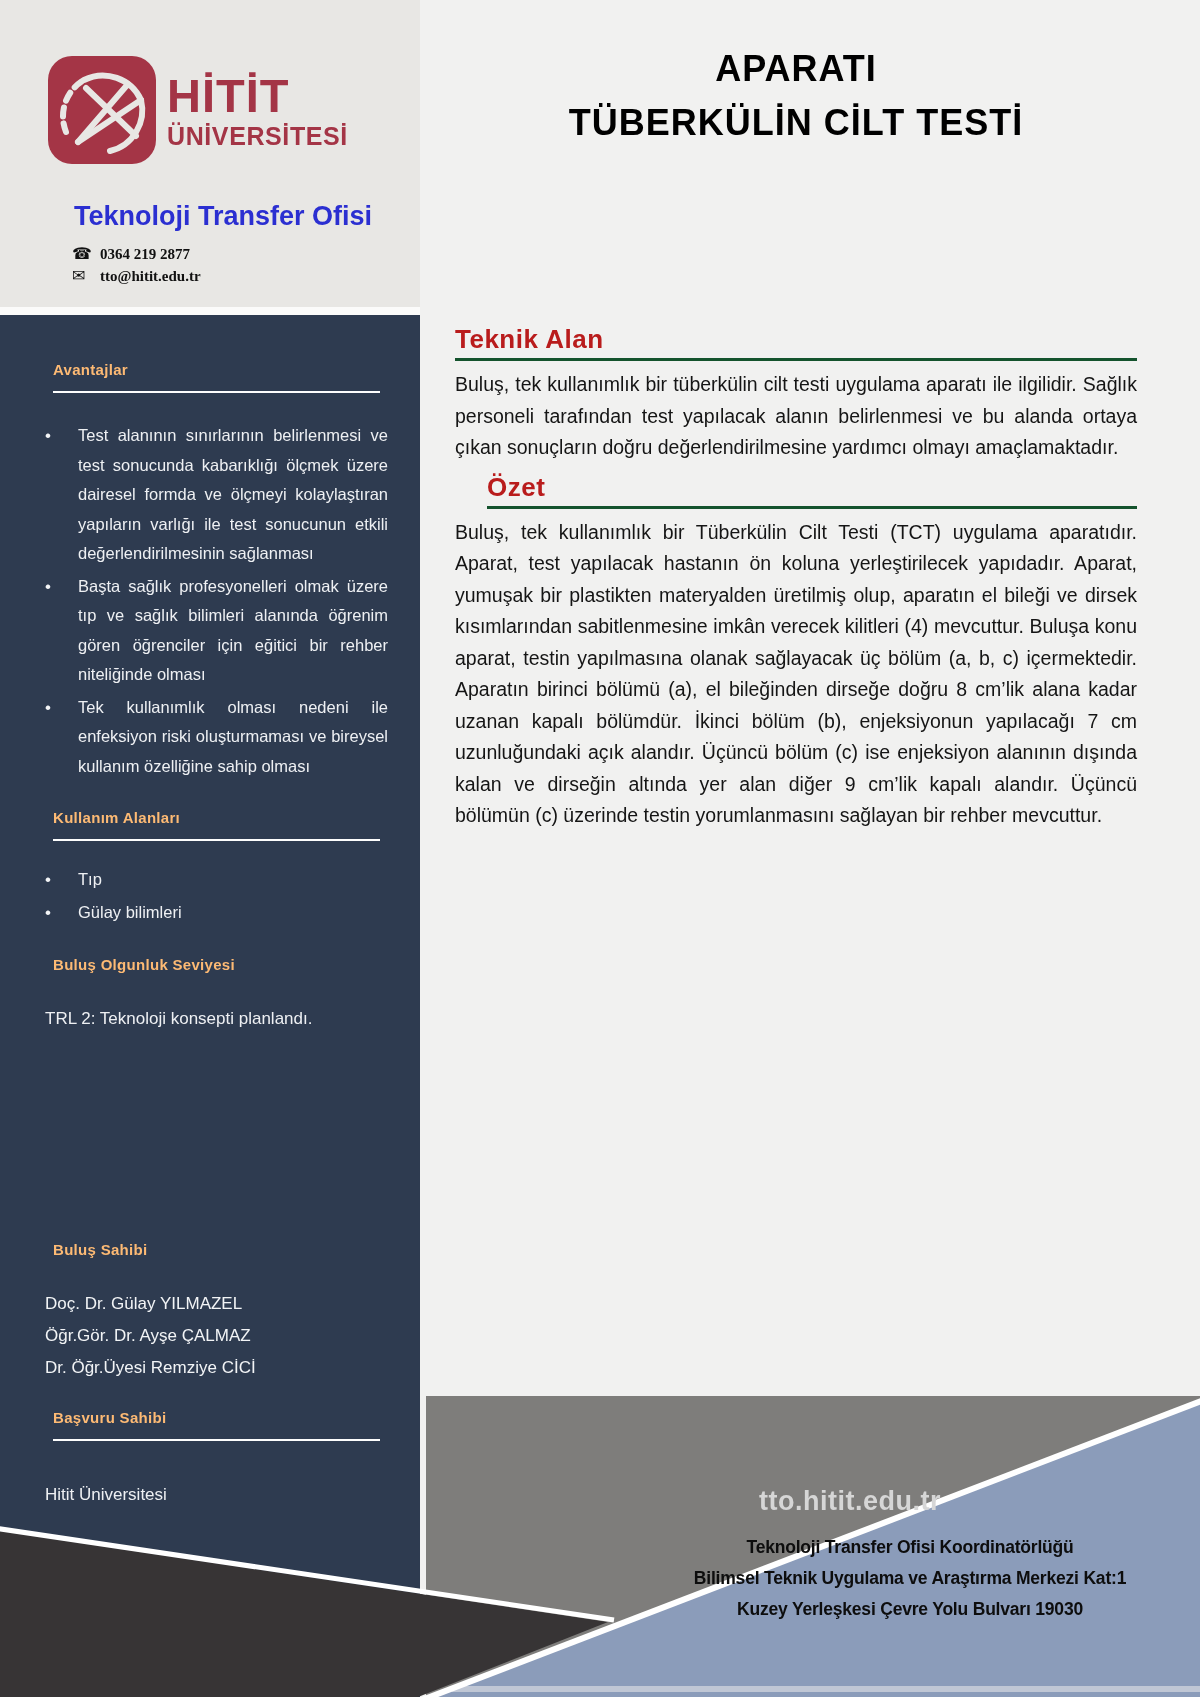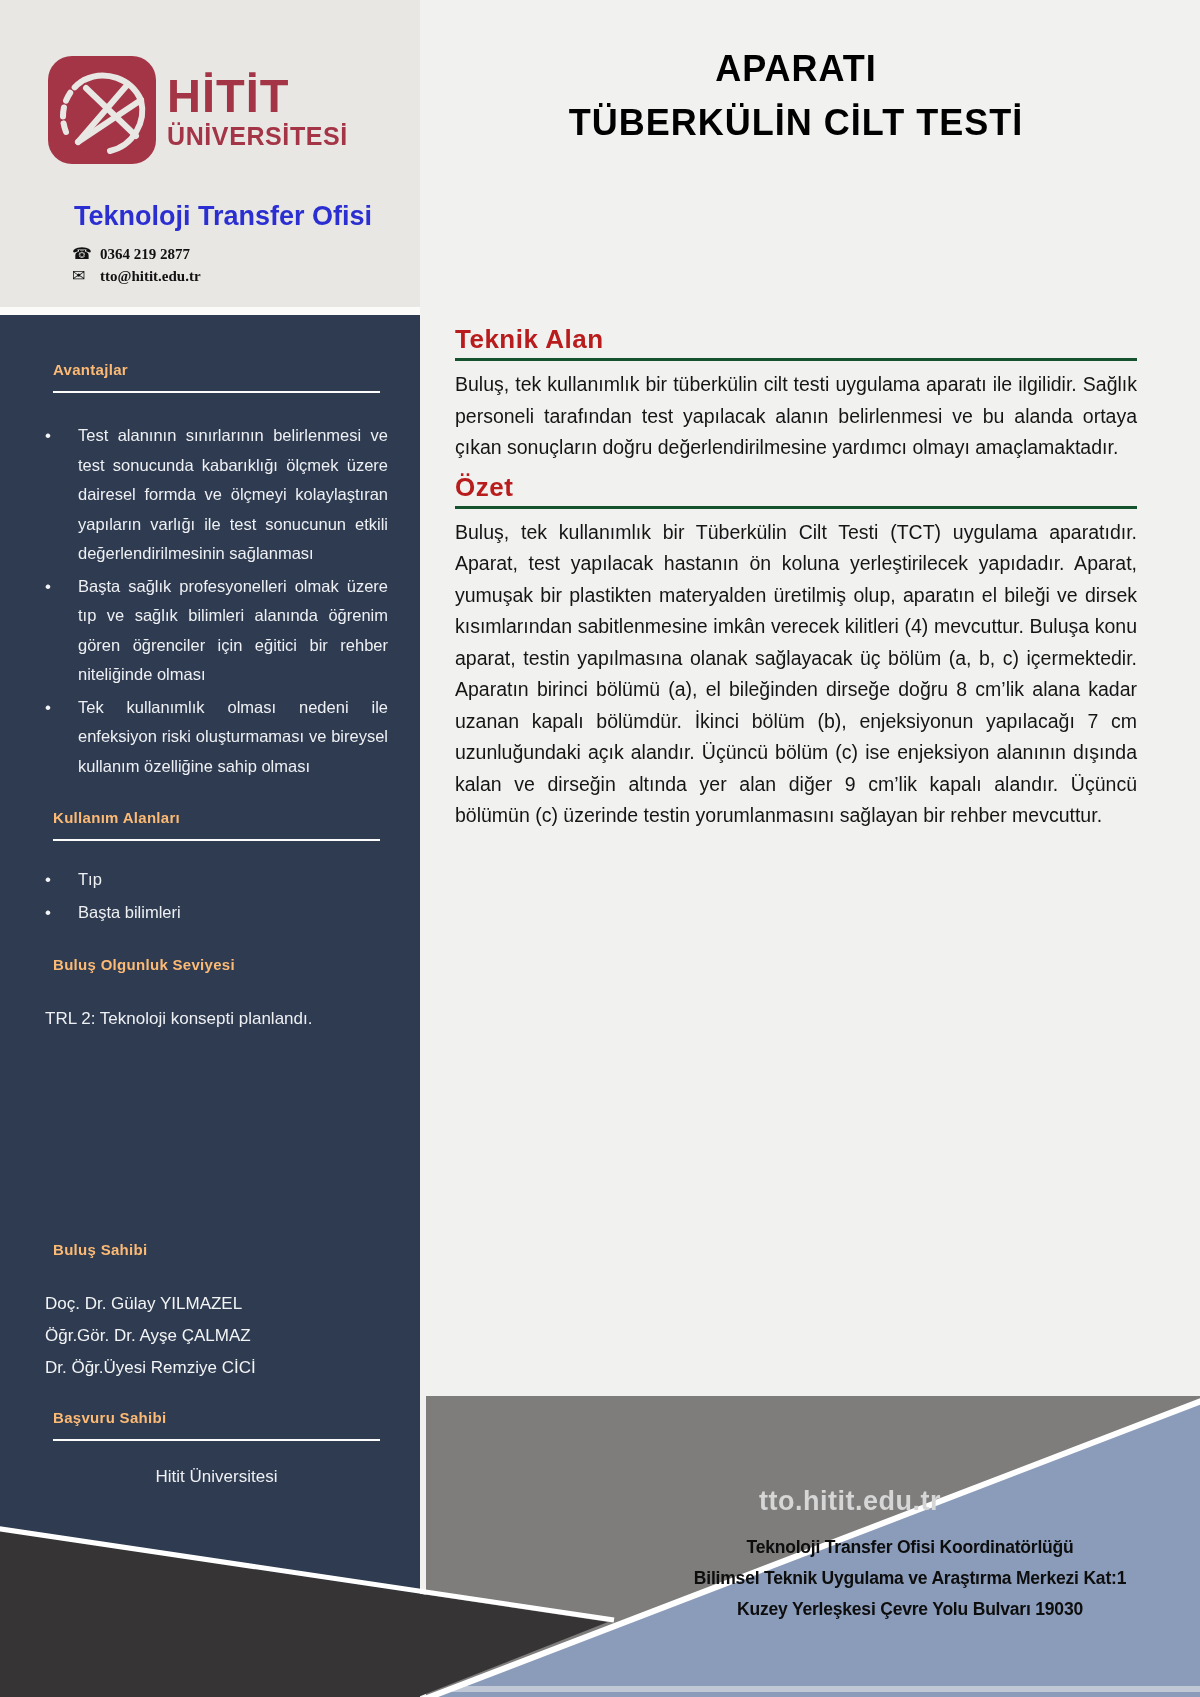--- a/index.html
+++ b/index.html
@@ -35,21 +35,21 @@
   .sb-bullet{width:33px;flex:none;font-size:17px;line-height:29.5px;color:#f2f4f6;}
   .sb-li-text{flex:1;text-align:justify;font-size:16.5px;line-height:29.5px;color:#eef0f3;}
   .sb-names div{font-size:17px;line-height:32px;}
 
   
   .doc-title{position:absolute;left:455px;top:42px;width:682px;text-align:center;
     font-size:36px;line-height:54px;font-weight:800;color:#000;letter-spacing:1px;}
   .main-sections{position:absolute;left:455px;top:322px;width:682px;}
   .main-h{font-size:26px;font-weight:800;color:#b91c1c;letter-spacing:0.5px;line-height:34px;
     margin:0 0 8px 0;border-bottom:3px solid #14532d;padding-bottom:2px;}
-  .main-h.ozet{margin-top:6px;}
+  .main-h.ozet{margin-top:6px;margin-left:32px;}
   .main-p{margin:0 0 3px 0;font-size:19.5px;line-height:31.5px;text-align:justify;color:#151515;}
 
   
   .footer-svg{position:absolute;left:0;top:1390px;width:1200px;height:307px;display:block;}
   .website{position:absolute;left:620px;top:1486px;width:460px;text-align:center;
     font-size:27px;font-weight:700;color:#d6d6d6;letter-spacing:0.5px;}
   .address{position:absolute;left:610px;top:1532px;width:600px;text-align:center;
     font-size:17.5px;line-height:31px;font-weight:700;color:#0d0d0d;letter-spacing:-0.2px;}
 </style>
 </head>
@@ -107,21 +107,21 @@
 
     <div class="sb-sec" style="top:481px;">
       <h3 class="sb-h ruled">Kullanım Alanları</h3>
       <div class="sb-list" style="margin-top:24px;">
         <div class="sb-li">
           <span class="sb-bullet">•</span>
           <span class="sb-li-text">Tıp</span>
         </div>
         <div class="sb-li">
           <span class="sb-bullet">•</span>
-          <span class="sb-li-text">Başta bilimleri</span>
+          <span class="sb-li-text">Gülay bilimleri</span>
         </div>
       </div>
     </div>
 
     <div class="sb-sec" style="top:628px;">
       <h3 class="sb-h">Buluş Olgunluk Seviyesi</h3>
       <div class="sb-body" style="margin-top:26px;">TRL 2:  Teknoloji konsepti planlandı.</div>
     </div>
 
 
@@ -129,21 +129,21 @@
       <h3 class="sb-h">Buluş Sahibi</h3>
       <div class="sb-names" style="margin-top:24px;">
         <div>Doç. Dr. Gülay YILMAZEL</div>
         <div>Öğr.Gör. Dr. Ayşe ÇALMAZ</div>
         <div>Dr. Öğr.Üyesi Remziye CİCİ</div>
       </div>
     </div>
 
     <div class="sb-sec" style="top:1081px;">
       <h3 class="sb-h ruled">Başvuru Sahibi</h3>
-      <div class="sb-body" style="margin-top:22px;text-align:center;">Hitit Üniversitesi</div>
+      <div class="sb-body" style="margin-top:40px;">Hitit Üniversitesi</div>
     </div>
 
   </div>
 
   <div class="doc-title">
     <div>APARATI</div>
     <div>TÜBERKÜLİN CİLT TESTİ</div>
   </div>
 
   <div class="main-sections">

